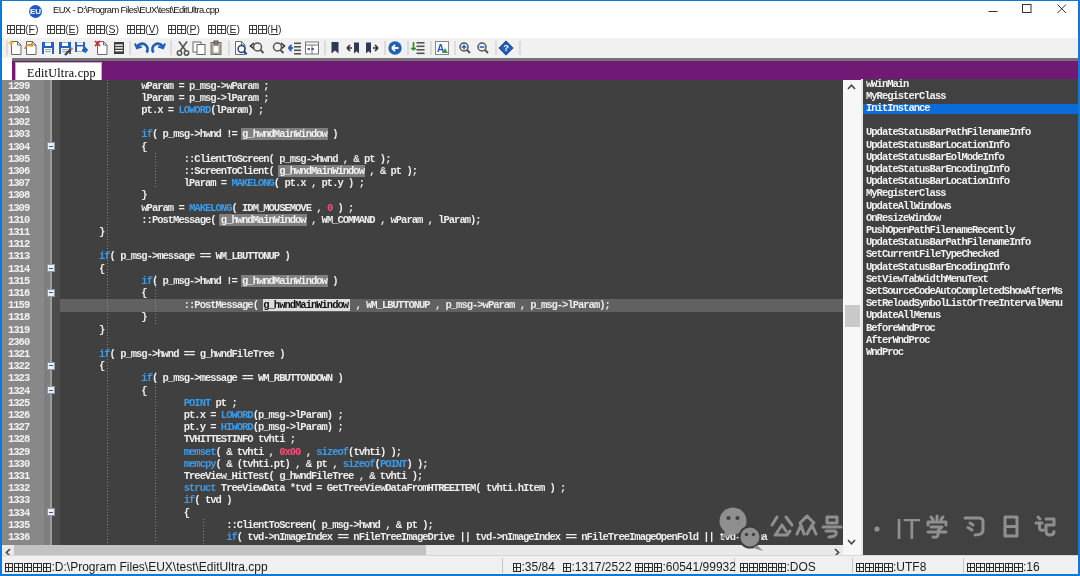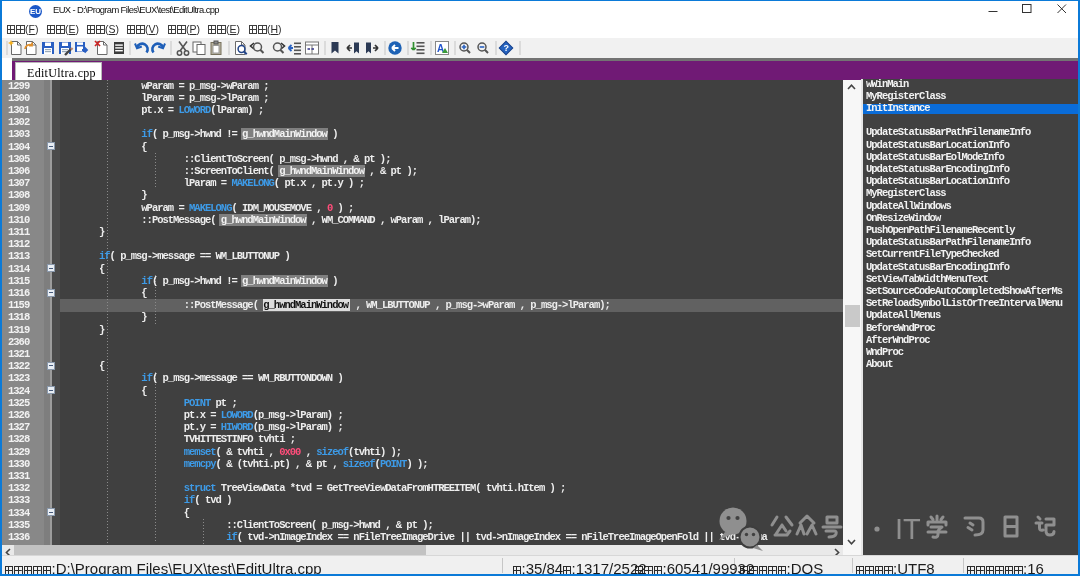--- a/index.html
+++ b/index.html
@@ -30,21 +30,21 @@
 .fb{position:absolute;left:44.5px;width:8px;height:8px;box-sizing:border-box;background:#e9eef4;border:1px solid #8a99ac}
 .fb:after{content:"";position:absolute;left:1px;top:2.5px;width:4px;height:1px;background:#44597a}
 #vsb{position:absolute;left:843px;top:79.5px;width:18px;height:476px;background:#f7f7f7}
 #vsb .th{position:absolute;left:1.5px;top:225px;width:15px;height:22px;background:#c9c9c9}
 #hsb{position:absolute;left:2px;top:545px;width:841px;height:11px;background:#e9e9e9}
 #hsb .th{position:absolute;left:12px;top:0;width:412px;height:11px;background:#c2c2c2}
 #panel{position:absolute;left:861px;top:78.6px;width:219px;height:476.4px;background:#414141;border-left:2px solid #e6e6e6;overflow:hidden}
 .pr{position:absolute;left:0;width:217px;height:12.2px;line-height:12.2px;padding-left:3px;color:#f2f2f2;white-space:pre;font-family:"Liberation Mono",monospace;font-weight:bold;font-size:10.5px;letter-spacing:-1.0px}
 .pr.sel{background:linear-gradient(#0a6cd8,#0a6cd8) 0 1.6px/100% 10.4px no-repeat}
 #status{position:absolute;left:0;top:555px;width:1080px;height:20px;background:#f0f0f0;border-top:1px solid #d7d7d7}
-.st{position:absolute;top:4px;font-size:15px;color:#1c1c1c;white-space:pre}
+.st{position:absolute;top:4px;font-size:12px;color:#1c1c1c;white-space:pre}
 .ssep{position:absolute;top:2px;width:1px;height:15px;background:#c6c6c6}
 .cj{display:inline-block;width:8.5px;height:9px;margin:0 0.5px -1px 0.5px;border:1px solid currentColor;background:linear-gradient(currentColor,currentColor) 50% 50%/100% 1px no-repeat,linear-gradient(currentColor,currentColor) 50% 50%/1px 100% no-repeat;opacity:.92}
 .mi u{text-decoration:underline}
 .wm{position:absolute;left:705px;top:498px;z-index:60}
 #border{position:absolute;left:0;top:0;width:1080px;height:576px;border:1px solid #0b7ad8;border-left:2px solid #0b7ad8;border-right:2px solid #0b7ad8;border-bottom:2px solid #0b7ad8;z-index:100;pointer-events:none}
 </style></head><body>
 <div id="w">
     <div id="title">
       <i id="ticon">EU</i>
       <span class="t">EUX - D:\Program Files\EUX\test\EditUltra.cpp</span>
@@ -288,29 +288,31 @@
       <div class="cl" style="top:146.5px">&nbsp;&nbsp;&nbsp;&nbsp;&nbsp;&nbsp;&nbsp;&nbsp;}</div>
       <div class="cl" style="top:158.7px"></div>
       <div class="cl" style="top:170.9px">&nbsp;&nbsp;&nbsp;&nbsp;&nbsp;&nbsp;&nbsp;&nbsp;<b class="k">if</b>( p_msg-&gt;message == WM_LBUTTONUP )</div>
       <div class="cl" style="top:183.1px">&nbsp;&nbsp;&nbsp;&nbsp;&nbsp;&nbsp;&nbsp;&nbsp;{</div>
       <div class="cl" style="top:195.3px">&nbsp;&nbsp;&nbsp;&nbsp;&nbsp;&nbsp;&nbsp;&nbsp;&nbsp;&nbsp;&nbsp;&nbsp;&nbsp;&nbsp;&nbsp;&nbsp;<b class="k">if</b>( p_msg-&gt;hwnd != <b class="h">g_hwndMainWindow</b> )</div>
       <div class="cl" style="top:207.5px">&nbsp;&nbsp;&nbsp;&nbsp;&nbsp;&nbsp;&nbsp;&nbsp;&nbsp;&nbsp;&nbsp;&nbsp;&nbsp;&nbsp;&nbsp;&nbsp;{</div>
       <div class="cl" style="top:219.7px">&nbsp;&nbsp;&nbsp;&nbsp;&nbsp;&nbsp;&nbsp;&nbsp;&nbsp;&nbsp;&nbsp;&nbsp;&nbsp;&nbsp;&nbsp;&nbsp;&nbsp;&nbsp;&nbsp;&nbsp;&nbsp;&nbsp;&nbsp;&nbsp;::PostMessage( <b class="s">g_hwndMainWindow</b> , WM_LBUTTONUP , p_msg-&gt;wParam , p_msg-&gt;lParam);</div>
       <div class="cl" style="top:231.9px">&nbsp;&nbsp;&nbsp;&nbsp;&nbsp;&nbsp;&nbsp;&nbsp;&nbsp;&nbsp;&nbsp;&nbsp;&nbsp;&nbsp;&nbsp;&nbsp;}</div>
       <div class="cl" style="top:244.1px">&nbsp;&nbsp;&nbsp;&nbsp;&nbsp;&nbsp;&nbsp;&nbsp;}</div>
       <div class="cl" style="top:256.3px"></div>
+      <div class="cl" style="top:268.5px">&nbsp;&nbsp;&nbsp;&nbsp;&nbsp;&nbsp;&nbsp;&nbsp;<b class="k">if</b>( p_msg-&gt;hwnd == g_hwndFileTree )</div>
       <div class="cl" style="top:280.7px">&nbsp;&nbsp;&nbsp;&nbsp;&nbsp;&nbsp;&nbsp;&nbsp;{</div>
       <div class="cl" style="top:292.9px">&nbsp;&nbsp;&nbsp;&nbsp;&nbsp;&nbsp;&nbsp;&nbsp;&nbsp;&nbsp;&nbsp;&nbsp;&nbsp;&nbsp;&nbsp;&nbsp;<b class="k">if</b>( p_msg-&gt;message == WM_RBUTTONDOWN )</div>
       <div class="cl" style="top:305.1px">&nbsp;&nbsp;&nbsp;&nbsp;&nbsp;&nbsp;&nbsp;&nbsp;&nbsp;&nbsp;&nbsp;&nbsp;&nbsp;&nbsp;&nbsp;&nbsp;{</div>
       <div class="cl" style="top:317.3px">&nbsp;&nbsp;&nbsp;&nbsp;&nbsp;&nbsp;&nbsp;&nbsp;&nbsp;&nbsp;&nbsp;&nbsp;&nbsp;&nbsp;&nbsp;&nbsp;&nbsp;&nbsp;&nbsp;&nbsp;&nbsp;&nbsp;&nbsp;&nbsp;<b class="k">POINT</b> pt ;</div>
       <div class="cl" style="top:329.5px">&nbsp;&nbsp;&nbsp;&nbsp;&nbsp;&nbsp;&nbsp;&nbsp;&nbsp;&nbsp;&nbsp;&nbsp;&nbsp;&nbsp;&nbsp;&nbsp;&nbsp;&nbsp;&nbsp;&nbsp;&nbsp;&nbsp;&nbsp;&nbsp;pt.x = <b class="k">LOWORD</b>(p_msg-&gt;lParam) ;</div>
       <div class="cl" style="top:341.7px">&nbsp;&nbsp;&nbsp;&nbsp;&nbsp;&nbsp;&nbsp;&nbsp;&nbsp;&nbsp;&nbsp;&nbsp;&nbsp;&nbsp;&nbsp;&nbsp;&nbsp;&nbsp;&nbsp;&nbsp;&nbsp;&nbsp;&nbsp;&nbsp;pt.y = <b class="k">HIWORD</b>(p_msg-&gt;lParam) ;</div>
       <div class="cl" style="top:353.9px">&nbsp;&nbsp;&nbsp;&nbsp;&nbsp;&nbsp;&nbsp;&nbsp;&nbsp;&nbsp;&nbsp;&nbsp;&nbsp;&nbsp;&nbsp;&nbsp;&nbsp;&nbsp;&nbsp;&nbsp;&nbsp;&nbsp;&nbsp;&nbsp;TVHITTESTINFO tvhti ;</div>
       <div class="cl" style="top:366.1px">&nbsp;&nbsp;&nbsp;&nbsp;&nbsp;&nbsp;&nbsp;&nbsp;&nbsp;&nbsp;&nbsp;&nbsp;&nbsp;&nbsp;&nbsp;&nbsp;&nbsp;&nbsp;&nbsp;&nbsp;&nbsp;&nbsp;&nbsp;&nbsp;<b class="k">memset</b>( &amp; tvhti , <b class="n">0x00</b> , <b class="k">sizeof</b>(tvhti) );</div>
       <div class="cl" style="top:378.3px">&nbsp;&nbsp;&nbsp;&nbsp;&nbsp;&nbsp;&nbsp;&nbsp;&nbsp;&nbsp;&nbsp;&nbsp;&nbsp;&nbsp;&nbsp;&nbsp;&nbsp;&nbsp;&nbsp;&nbsp;&nbsp;&nbsp;&nbsp;&nbsp;<b class="k">memcpy</b>( &amp; (tvhti.pt) , &amp; pt , <b class="k">sizeof</b>(<b class="k">POINT</b>) );</div>
+      <div class="cl" style="top:390.5px">&nbsp;&nbsp;&nbsp;&nbsp;&nbsp;&nbsp;&nbsp;&nbsp;&nbsp;&nbsp;&nbsp;&nbsp;&nbsp;&nbsp;&nbsp;&nbsp;&nbsp;&nbsp;&nbsp;&nbsp;&nbsp;&nbsp;&nbsp;&nbsp;TreeView_HitTest( g_hwndFileTree , &amp; tvhti );</div>
       <div class="cl" style="top:402.7px">&nbsp;&nbsp;&nbsp;&nbsp;&nbsp;&nbsp;&nbsp;&nbsp;&nbsp;&nbsp;&nbsp;&nbsp;&nbsp;&nbsp;&nbsp;&nbsp;&nbsp;&nbsp;&nbsp;&nbsp;&nbsp;&nbsp;&nbsp;&nbsp;<b class="k">struct</b> TreeViewData *tvd = GetTreeViewDataFromHTREEITEM( tvhti.hItem ) ;</div>
       <div class="cl" style="top:414.9px">&nbsp;&nbsp;&nbsp;&nbsp;&nbsp;&nbsp;&nbsp;&nbsp;&nbsp;&nbsp;&nbsp;&nbsp;&nbsp;&nbsp;&nbsp;&nbsp;&nbsp;&nbsp;&nbsp;&nbsp;&nbsp;&nbsp;&nbsp;&nbsp;<b class="k">if</b>( tvd )</div>
       <div class="cl" style="top:427.1px">&nbsp;&nbsp;&nbsp;&nbsp;&nbsp;&nbsp;&nbsp;&nbsp;&nbsp;&nbsp;&nbsp;&nbsp;&nbsp;&nbsp;&nbsp;&nbsp;&nbsp;&nbsp;&nbsp;&nbsp;&nbsp;&nbsp;&nbsp;&nbsp;{</div>
       <div class="cl" style="top:439.3px">&nbsp;&nbsp;&nbsp;&nbsp;&nbsp;&nbsp;&nbsp;&nbsp;&nbsp;&nbsp;&nbsp;&nbsp;&nbsp;&nbsp;&nbsp;&nbsp;&nbsp;&nbsp;&nbsp;&nbsp;&nbsp;&nbsp;&nbsp;&nbsp;&nbsp;&nbsp;&nbsp;&nbsp;&nbsp;&nbsp;&nbsp;&nbsp;::ClientToScreen( p_msg-&gt;hwnd , &amp; pt );</div>
       <div class="cl" style="top:451.5px">&nbsp;&nbsp;&nbsp;&nbsp;&nbsp;&nbsp;&nbsp;&nbsp;&nbsp;&nbsp;&nbsp;&nbsp;&nbsp;&nbsp;&nbsp;&nbsp;&nbsp;&nbsp;&nbsp;&nbsp;&nbsp;&nbsp;&nbsp;&nbsp;&nbsp;&nbsp;&nbsp;&nbsp;&nbsp;&nbsp;&nbsp;&nbsp;<b class="k">if</b>( tvd-&gt;nImageIndex == nFileTreeImageDrive || tvd-&gt;nImageIndex == nFileTreeImageOpenFold || tvd-&gt;nIma</div>
     </div>
     <div id="vsb">
       <svg style="position:absolute;left:4px;top:4px" width="9" height="6" viewBox="0 0 9 6">
         <path d="M1,5 L4.5,1.2 L8,5" fill="none" stroke="#444" stroke-width="1.6"></path>
       </svg>
@@ -344,21 +346,20 @@
       <div class="pr" style="top:157.6px">UpdateStatusBarPathFilenameInfo</div>
       <div class="pr" style="top:169.8px">SetCurrentFileTypeChecked</div>
       <div class="pr" style="top:182.0px">UpdateStatusBarEncodingInfo</div>
       <div class="pr" style="top:194.2px">SetViewTabWidthMenuText</div>
       <div class="pr" style="top:206.4px">SetSourceCodeAutoCompletedShowAfterMs</div>
       <div class="pr" style="top:218.6px">SetReloadSymbolListOrTreeIntervalMenu</div>
       <div class="pr" style="top:230.8px">UpdateAllMenus</div>
       <div class="pr" style="top:243.0px">BeforeWndProc</div>
       <div class="pr" style="top:255.2px">AfterWndProc</div>
       <div class="pr" style="top:267.4px">WndProc</div>
-      <div class="pr" style="top:279.6px">About</div>
     </div>
     <div id="status">
       <div class="ssep" style="left:502px"></div>
       <div class="ssep" style="left:734px"></div>
       <div class="ssep" style="left:852px"></div>
       <div class="ssep" style="left:963px"></div>
       <div class="st" style="left:4px"><i class="cj"></i><i class="cj"></i><i class="cj"></i><i class="cj"></i><i class="cj"></i>:D:\Program Files\EUX\test\EditUltra.cpp</div>
       <div class="st" style="left:512px"><i class="cj"></i>:35/84</div>
       <div class="st" style="left:562px"><i class="cj"></i>:1317/2522</div>
       <div class="st" style="left:634px"><i class="cj"></i><i class="cj"></i><i class="cj"></i>:60541/99932</div>

